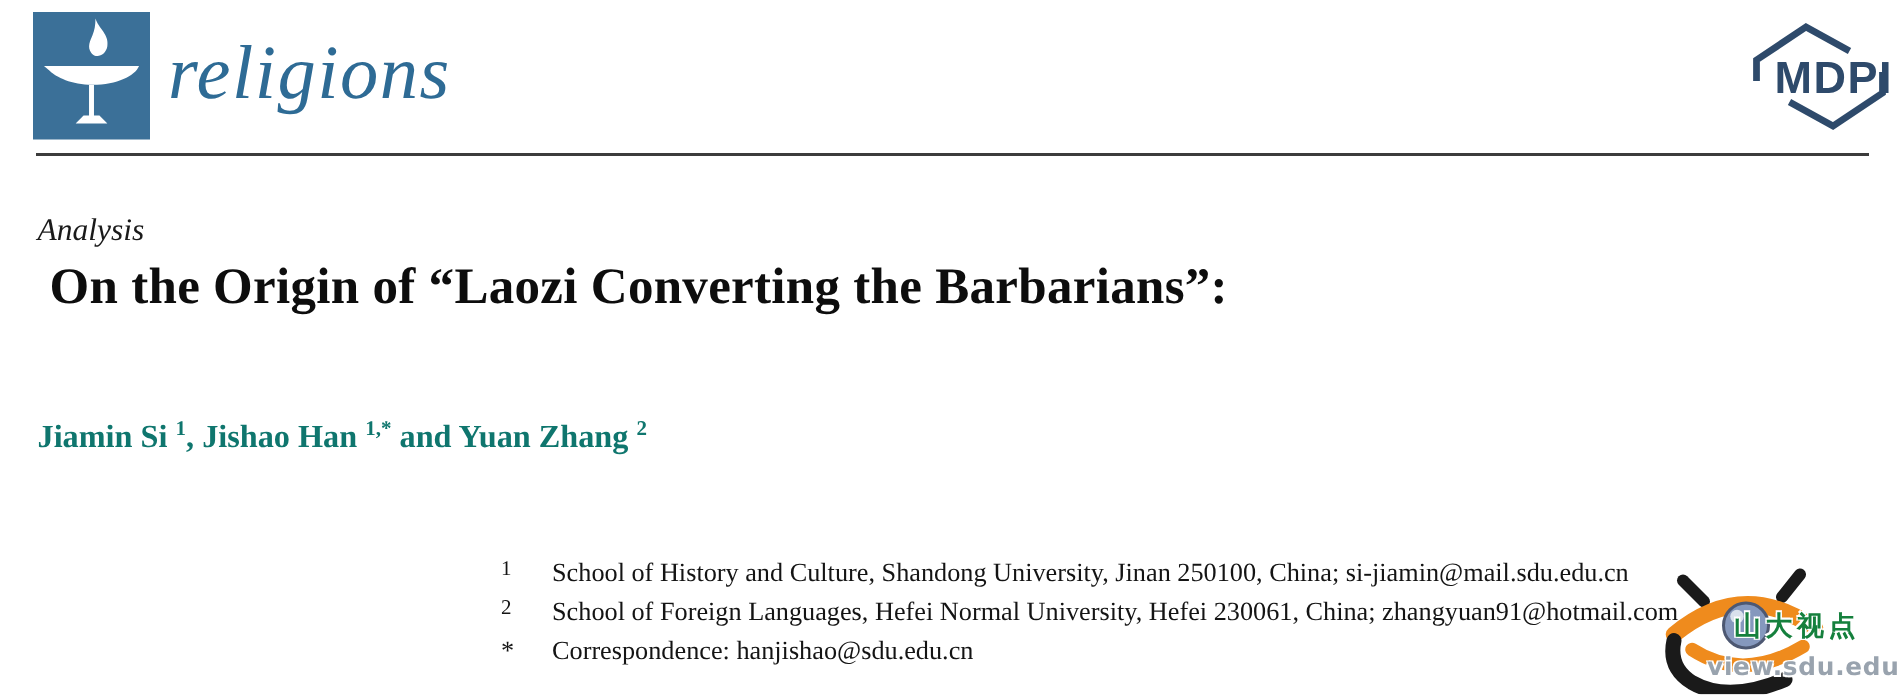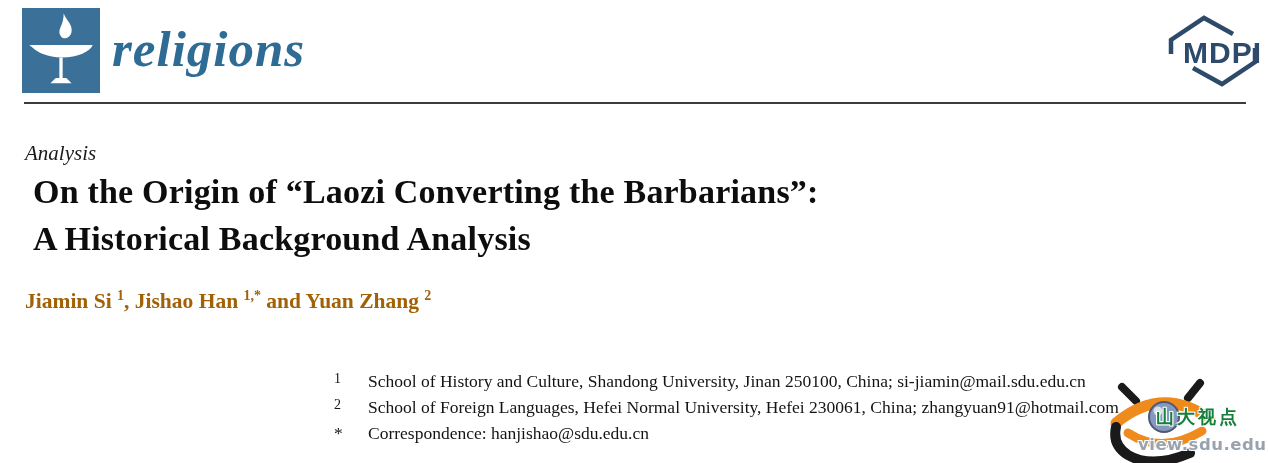--- a/index.html
+++ b/index.html
@@ -10,21 +10,21 @@
     font-family:"Liberation Serif", serif; color:#111;
   }
 
   
   .logo-square {
     position:absolute; left:22px; top:8px; width:78px; height:85px;
     background:#3b7098; display:flex; align-items:center; justify-content:center;
   }
   .journal-name {
     position:absolute; left:112px; top:21px;
-    font-family:"Liberation Serif", serif; font-style:italic; font-weight:bold;
+    font-family:"Liberation Serif", serif; font-style:italic; font-weight:normal;
     font-size:51px; line-height:56px; color:#2e6b95; letter-spacing:1px;
   }
   .mdpi-logo { position:absolute; left:1164px; top:10px; width:98px; height:82px; }
   .mdpi-text {
     position:absolute; left:0; top:26px; width:98px; text-align:right;
     font-family:"Liberation Sans", sans-serif; font-weight:bold;
     font-size:30px; color:#2e4a6b; letter-spacing:1px;
   }
   .header-rule {
     position:absolute; left:24px; top:102px; width:1222px; height:2px;
@@ -35,22 +35,22 @@
   .article-label {
     position:absolute; left:25px; top:141px;
     font-style:italic; font-size:21px; color:#1a1a1a;
   }
   .paper-title {
     position:absolute; left:33px; top:168px; width:1000px;
     font-weight:bold; font-size:34px; line-height:47px; color:#0d0d0d;
     letter-spacing:0.2px;
   }
   .authors-line {
-    position:absolute; left:25px; top:289px;
-    font-weight:bold; font-size:21.5px; color:#a16207;font-family:Liberation Serif, serif;
+    position:absolute; left:25px; top:279px;
+    font-weight:bold; font-size:21.5px; color:#0f766e;font-family:Liberation Serif, serif;
   }
   .authors-line sup {
     font-size:14px; font-weight:bold; vertical-align:super; line-height:0;
   }
 
   
   .affiliations {
     position:absolute; left:334px; top:371px; width:930px;
     font-size:17.5px; color:#141414;
   }
@@ -103,21 +103,20 @@
     </svg>
     <div class="mdpi-text">MDPI</div>
   </div>
 
   <div class="header-rule"></div>
 
   <div class="article-label">Analysis</div>
 
   <div class="paper-title">
     <div>On the Origin of “Laozi Converting the Barbarians”:</div>
-    <div>A Historical Background Analysis</div>
   </div>
 
   <div class="authors-line"><span>Jiamin Si</span> <sup>1</sup><span>, </span><span>Jishao Han</span> <sup>1,*</sup><span> and </span><span>Yuan Zhang</span> <sup>2</sup></div>
 
   <div class="affiliations">
     <div class="affil-row">
       <span class="affil-marker">1</span>
       <span class="affil-text">School of History and Culture, Shandong University, Jinan 250100, China; si-jiamin@mail.sdu.edu.cn</span>
     </div>
     <div class="affil-row">

